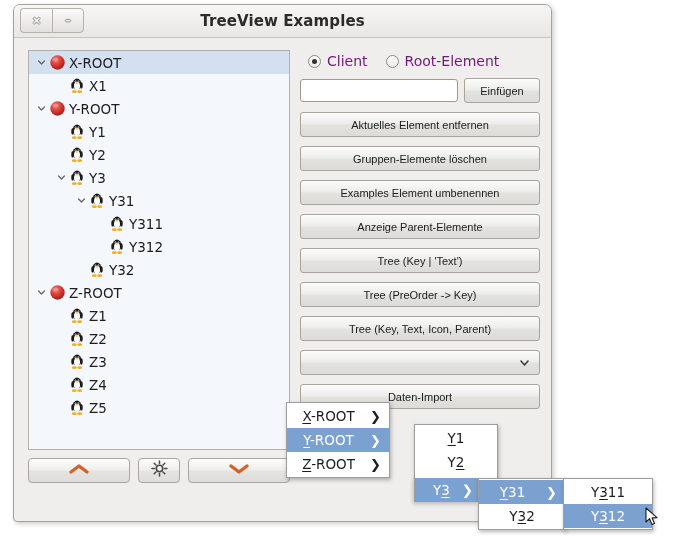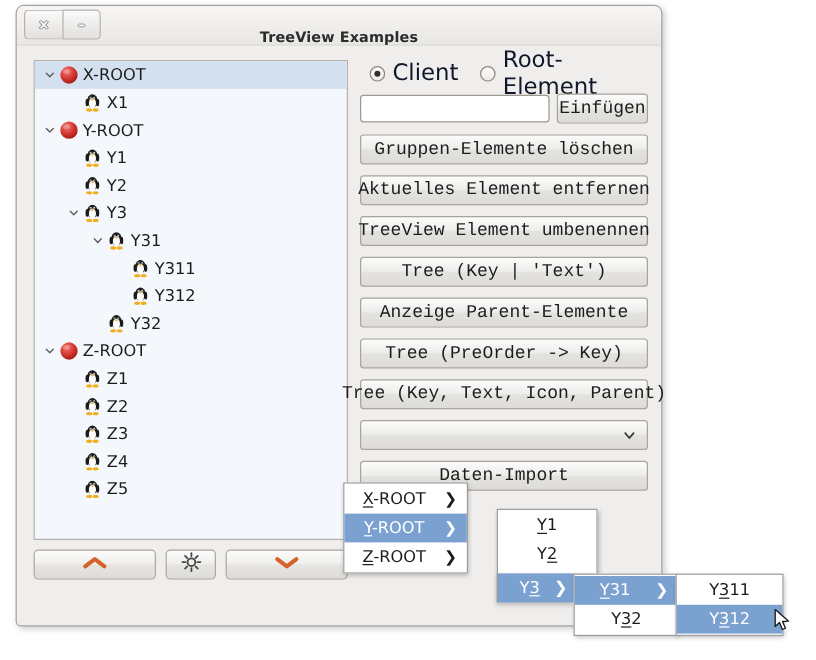--- a/index.html
+++ b/index.html
@@ -28,23 +28,23 @@
 
   .titlebar {
     position: relative;
     height: 32px;
     background: linear-gradient(to bottom, #f7f6f5 0%, #e9e7e4 100%);
     border-radius: 6px 6px 0 0;
     border-bottom: 1px solid #c8c3bd;
   }
   .title-text {
     position: absolute;
-    left: 0; right: 0; top: 19px;
+    left: 0; right: 0; top: 7px;
     text-align: center;
-    font-size: 12px;
+    font-size: 15px;
     font-weight: bold;
     color: #2b2b2b;
     letter-spacing: 0.1px;
   }
   .win-btns {
     position: absolute;
     left: 6px;
     top: 3px;
     display: flex;
   }
@@ -138,47 +138,47 @@
     flex: 0 0 13px;
   }
   .radio.on::after {
     content: "";
     position: absolute;
     left: 3px; top: 3px;
     width: 5px; height: 5px;
     border-radius: 50%;
     background: #33312f;
   }
-  .radio-label { font-size: 19px; color: #0f172a; margin-right: 18px; }
+  .radio-label { font-size: 14px; color: #701a75; margin-right: 18px; }
 
   .input-row { display: flex; align-items: center; margin-bottom: 9px; }
   .text-input {
     width: 158px;
     height: 23px;
     background: #ffffff;
     border: 1px solid #9e9891;
     border-radius: 3px;
     box-sizing: border-box;
     font-size: 13px;
     padding: 0 4px;
     color: #1c1c1c;
     font-family: "DejaVu Sans", "Liberation Sans", sans-serif;
   }
   .btn {
     background: linear-gradient(to bottom, #fcfcfb 0%, #ececea 48%, #e4e2df 52%, #dedcd9 100%);
     border: 1px solid #a8a39d;
     border-radius: 3px;
-    font-size: 15px;
+    font-size: 11px;
     color: #1c1c1c;
     height: 25px;
     display: flex;
     align-items: center;
     justify-content: center;
     box-sizing: border-box;
-    font-family: Liberation Mono, monospace;
+    font-family: Liberation Sans, sans-serif;
     white-space: nowrap;
   }
   .btn-insert { width: 76px; margin-left: 6px; height: 25px; }
   .btn-wide { width: 240px; margin-bottom: 9px; }
 
   .combo {
     width: 240px;
     height: 25px;
     background: linear-gradient(to bottom, #fcfcfb 0%, #ececea 48%, #e4e2df 52%, #dedcd9 100%);
     border: 1px solid #a8a39d;
@@ -633,25 +633,25 @@
         <span class="radio-label">Client</span>
         <span class="radio"></span>
         <span class="radio-label">Root-Element</span>
       </div>
 
       <div class="input-row">
         <input class="text-input" type="text" value="" placeholder="" style="">
         <div class="btn btn-insert">Einfügen</div>
       </div>
 
+      <div class="btn btn-wide">Aktuelles Element entfernen</div>
       <div class="btn btn-wide">Gruppen-Elemente löschen</div>
-      <div class="btn btn-wide">Aktuelles Element entfernen</div>
-      <div class="btn btn-wide">TreeView Element umbenennen</div>
+      <div class="btn btn-wide">Examples Element umbenennen</div>
+      <div class="btn btn-wide">Anzeige Parent-Elemente</div>
       <div class="btn btn-wide">Tree (Key | 'Text')</div>
-      <div class="btn btn-wide">Anzeige Parent-Elemente</div>
       <div class="btn btn-wide">Tree (PreOrder -&gt; Key)</div>
       <div class="btn btn-wide">Tree (Key, Text, Icon, Parent)</div>
 
       <div class="combo">
         <span class="combo-arrow">
           <svg width="13" height="13" viewBox="0 0 13 13">
             <path d="M3 5 L6.5 9 L10 5" fill="none" stroke="#3a3a3a" stroke-width="1.5" stroke-linecap="round" stroke-linejoin="round"></path>
           </svg>
         </span>
       </div>

